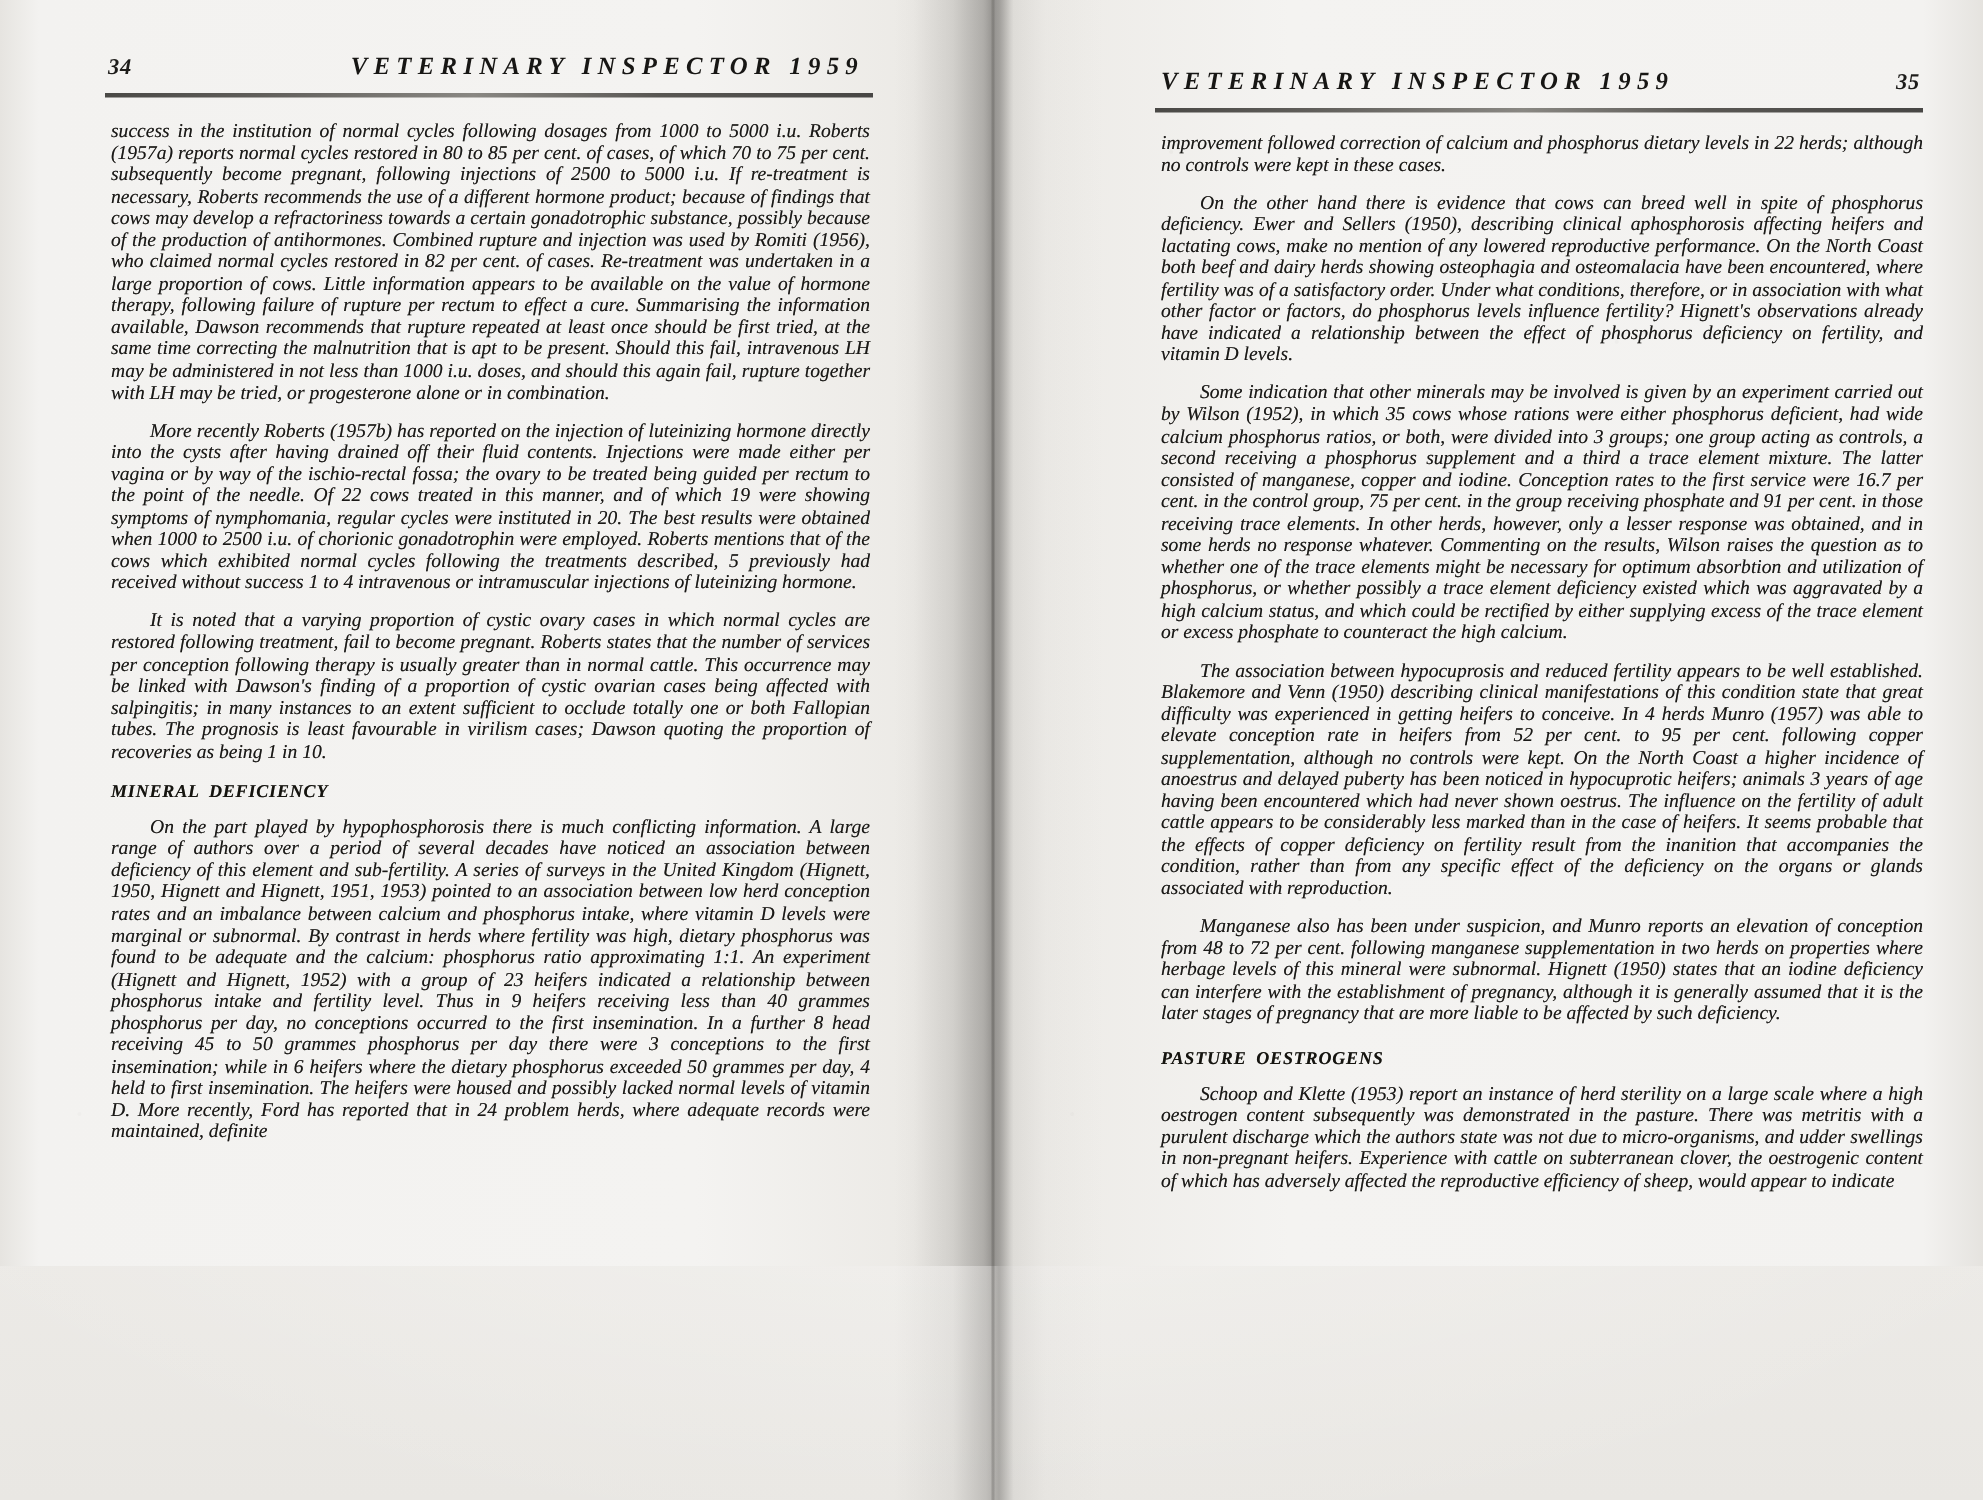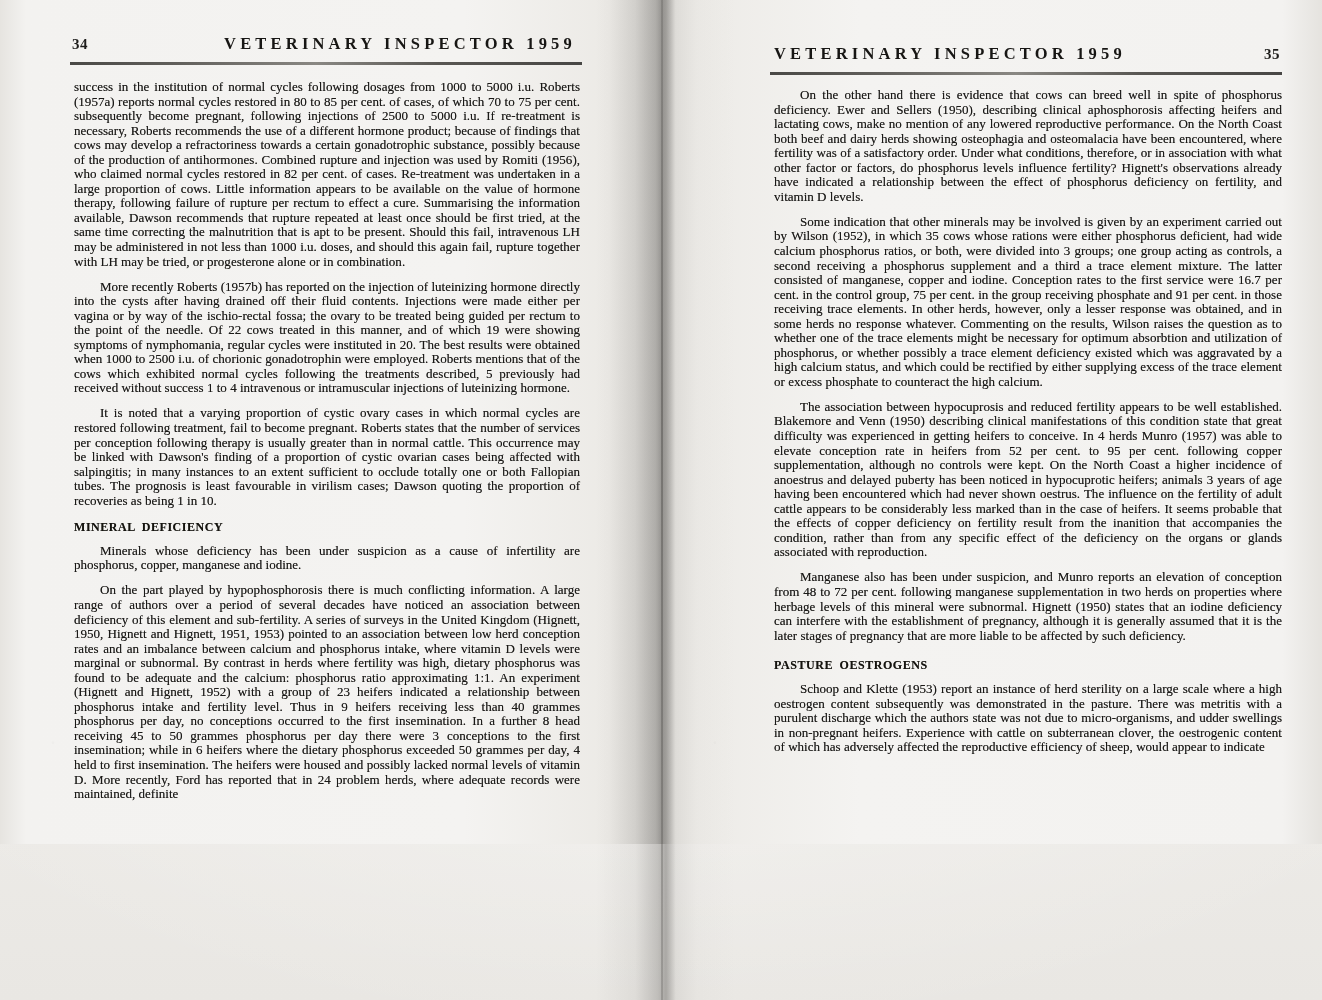--- a/index.html
+++ b/index.html
@@ -20,20 +20,21 @@
       radial-gradient(ellipse 120% 90% at 50% 50%, rgba(255,255,255,0.55) 0%, rgba(255,255,255,0.0) 60%),
       linear-gradient(180deg, #eceae7 0%, #f2f1ef 12%, #f1efec 55%, #e9e7e3 100%);
   }
 
   
   .page {
     position: absolute;
     top: 0;
     height: 844px;
     overflow: hidden;
+    font-style: italic;
   }
   .page.left  { left: 0;   width: 662px; }
   .page.right { left: 662px; width: 660px; }
 
   .page.left {
     background-image: linear-gradient(90deg,
        #e6e4e0 0px, #f3f2f0 26px, #f4f3f1 70%, #eceae6 92%, #cfcdc9 99%, #b9b7b3 100%);
   }
   .page.right {
     background-image: linear-gradient(90deg,
@@ -167,36 +168,36 @@
     </div>
     <div class="rule"></div>
 
     <div class="col">
       <p class="para flush">success in the institution of normal cycles following dosages from 1000 to 5000 i.u. Roberts (1957a) reports normal cycles restored in 80 to 85 per cent. of cases, of which 70 to 75 per cent. subsequently become pregnant, following injections of 2500 to 5000 i.u. If re-treatment is necessary, Roberts recommends the use of a different hormone product; because of findings that cows may develop a refractoriness towards a certain gonadotrophic substance, possibly because of the production of antihormones. Combined rupture and injection was used by Romiti (1956), who claimed normal cycles restored in 82 per cent. of cases. Re-treatment was undertaken in a large proportion of cows. Little information appears to be available on the value of hormone therapy, following failure of rupture per rectum to effect a cure. Summarising the information available, Dawson recommends that rupture repeated at least once should be first tried, at the same time correcting the malnutrition that is apt to be present. Should this fail, intravenous LH may be administered in not less than 1000 i.u. doses, and should this again fail, rupture together with LH may be tried, or progesterone alone or in combination.</p>
       <p class="para">More recently Roberts (1957b) has reported on the injection of luteinizing hormone directly into the cysts after having drained off their fluid contents. Injections were made either per vagina or by way of the ischio-rectal fossa; the ovary to be treated being guided per rectum to the point of the needle. Of 22 cows treated in this manner, and of which 19 were showing symptoms of nymphomania, regular cycles were instituted in 20. The best results were obtained when 1000 to 2500 i.u. of chorionic gonadotrophin were employed. Roberts mentions that of the cows which exhibited normal cycles following the treatments described, 5 previously had received without success 1 to 4 intravenous or intramuscular injections of luteinizing hormone.</p>
       <p class="para">It is noted that a varying proportion of cystic ovary cases in which normal cycles are restored following treatment, fail to become pregnant. Roberts states that the number of services per conception following therapy is usually greater than in normal cattle. This occurrence may be linked with Dawson's finding of a proportion of cystic ovarian cases being affected with salpingitis; in many instances to an extent sufficient to occlude totally one or both Fallopian tubes. The prognosis is least favourable in virilism cases; Dawson quoting the proportion of recoveries as being 1 in 10.</p>
 
       <h2 class="section">MINERAL DEFICIENCY</h2>
 
-      <p class="para">Minerals whose deficiency has been under suspicion as a cause of infertility are phosphorus, copper, manganese and iodine.</p>
       <p class="para">On the part played by hypophosphorosis there is much conflicting information. A large range of authors over a period of several decades have noticed an association between deficiency of this element and sub-fertility. A series of surveys in the United Kingdom (Hignett, 1950, Hignett and Hignett, 1951, 1953) pointed to an association between low herd conception rates and an imbalance between calcium and phosphorus intake, where vitamin D levels were marginal or subnormal. By contrast in herds where fertility was high, dietary phosphorus was found to be adequate and the calcium: phosphorus ratio approximating 1:1. An experiment (Hignett and Hignett, 1952) with a group of 23 heifers indicated a relationship between phosphorus intake and fertility level. Thus in 9 heifers receiving less than 40 grammes phosphorus per day, no conceptions occurred to the first insemination. In a further 8 head receiving 45 to 50 grammes phosphorus per day there were 3 conceptions to the first insemination; while in 6 heifers where the dietary phosphorus exceeded 50 grammes per day, 4 held to first insemination. The heifers were housed and possibly lacked normal levels of vitamin D. More recently, Ford has reported that in 24 problem herds, where adequate records were maintained, definite</p>
     </div>
 
     <div class="speckle"></div>
   </div>
 
   <div class="page right">
 
     <div class="runhead">
       <span class="runtitle">VETERINARY INSPECTOR 1959</span>
       <span class="folio">35</span>
     </div>
     <div class="rule"></div>
 
     <div class="col">
+      <p class="para flush">improvement followed correction of calcium and phosphorus dietary levels in 22 herds; although no controls were kept in these cases.</p>
       <p class="para">On the other hand there is evidence that cows can breed well in spite of phosphorus deficiency. Ewer and Sellers (1950), describing clinical aphosphorosis affecting heifers and lactating cows, make no mention of any lowered reproductive performance. On the North Coast both beef and dairy herds showing osteophagia and osteomalacia have been encountered, where fertility was of a satisfactory order. Under what conditions, therefore, or in association with what other factor or factors, do phosphorus levels influence fertility? Hignett's observations already have indicated a relationship between the effect of phosphorus deficiency on fertility, and vitamin D levels.</p>
       <p class="para">Some indication that other minerals may be involved is given by an experiment carried out by Wilson (1952), in which 35 cows whose rations were either phosphorus deficient, had wide calcium phosphorus ratios, or both, were divided into 3 groups; one group acting as controls, a second receiving a phosphorus supplement and a third a trace element mixture. The latter consisted of manganese, copper and iodine. Conception rates to the first service were 16.7 per cent. in the control group, 75 per cent. in the group receiving phosphate and 91 per cent. in those receiving trace elements. In other herds, however, only a lesser response was obtained, and in some herds no response whatever. Commenting on the results, Wilson raises the question as to whether one of the trace elements might be necessary for optimum absorbtion and utilization of phosphorus, or whether possibly a trace element deficiency existed which was aggravated by a high calcium status, and which could be rectified by either supplying excess of the trace element or excess phosphate to counteract the high calcium.</p>
       <p class="para">The association between hypocuprosis and reduced fertility appears to be well established. Blakemore and Venn (1950) describing clinical manifestations of this condition state that great difficulty was experienced in getting heifers to conceive. In 4 herds Munro (1957) was able to elevate conception rate in heifers from 52 per cent. to 95 per cent. following copper supplementation, although no controls were kept. On the North Coast a higher incidence of anoestrus and delayed puberty has been noticed in hypocuprotic heifers; animals 3 years of age having been encountered which had never shown oestrus. The influence on the fertility of adult cattle appears to be considerably less marked than in the case of heifers. It seems probable that the effects of copper deficiency on fertility result from the inanition that accompanies the condition, rather than from any specific effect of the deficiency on the organs or glands associated with reproduction.</p>
       <p class="para tight">Manganese also has been under suspicion, and Munro reports an elevation of conception from 48 to 72 per cent. following manganese supplementation in two herds on properties where herbage levels of this mineral were subnormal. Hignett (1950) states that an iodine deficiency can interfere with the establishment of pregnancy, although it is generally assumed that it is the later stages of pregnancy that are more liable to be affected by such deficiency.</p>
 
       <h2 class="section">PASTURE OESTROGENS</h2>
 
       <p class="para">Schoop and Klette (1953) report an instance of herd sterility on a large scale where a high oestrogen content subsequently was demonstrated in the pasture. There was metritis with a purulent discharge which the authors state was not due to micro-organisms, and udder swellings in non-pregnant heifers. Experience with cattle on subterranean clover, the oestrogenic content of which has adversely affected the reproductive efficiency of sheep, would appear to indicate</p>
     </div>
 

